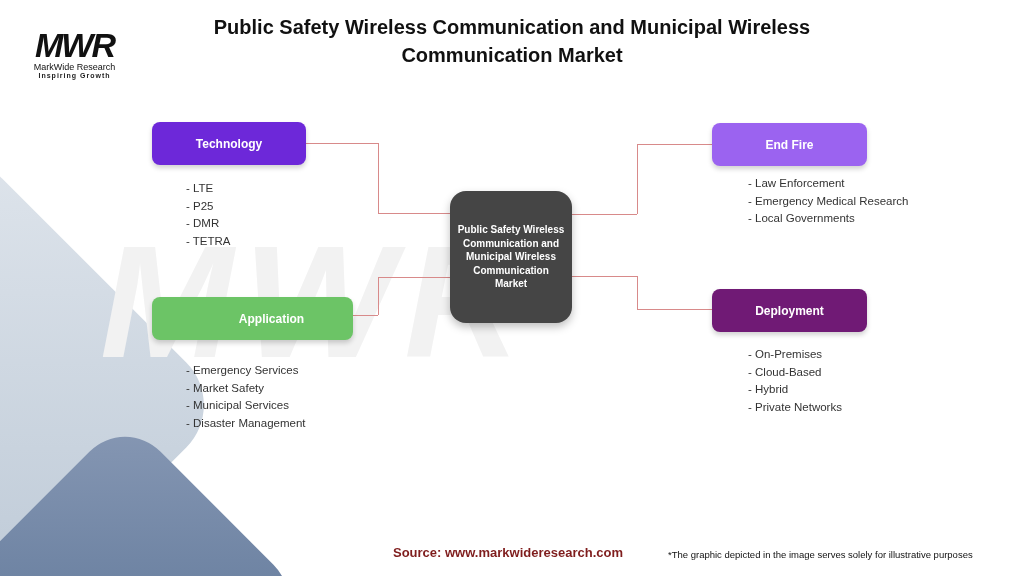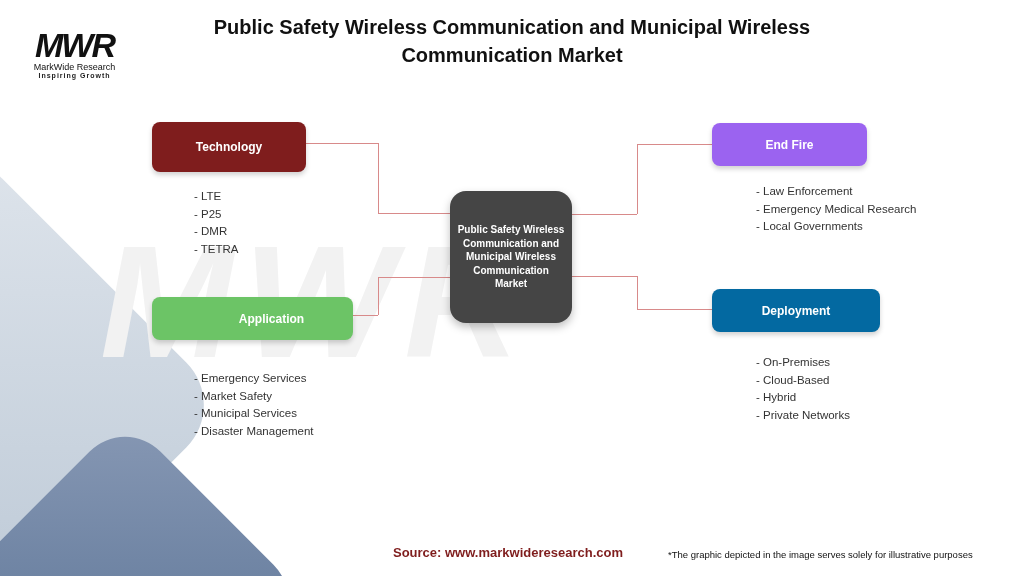--- a/index.html
+++ b/index.html
@@ -7,26 +7,26 @@
   .bg-shape { position:absolute; border-radius:60px; transform:rotate(45deg); }
   .bg1 { left:-230px; top:215px; width:380px; height:380px; background:linear-gradient(135deg,#dfe5ec,#b9c6d4); }
   .bg2 { left:-5px; top:470px; width:260px; height:260px; background:linear-gradient(135deg,#8798b4,#4f6a8e); border-radius:50px; }
   .watermark { position:absolute; left:100px; top:210px; font-size:160px; font-weight:bold; color:#f2f2f2; letter-spacing:10px; font-style:italic; }
   .logo { position:absolute; left:22px; top:28px; width:105px; text-align:center; }
   .logo-mark { font-size:34px; font-weight:900; font-style:italic; letter-spacing:-2px; color:#111; line-height:34px; }
   .logo-name { font-size:9px; font-weight:normal; color:#111; white-space:nowrap; }
   .logo-tag { font-size:7px; font-weight:bold; color:#222; letter-spacing:1px; white-space:nowrap; }
   .title { position:absolute; left:190px; top:13px; width:644px; text-align:center; font-size:20px; font-weight:bold; color:#111; line-height:28px; }
   .box { position:absolute; border-radius:8px; color:#fff; font-weight:bold; font-size:12px; display:flex; align-items:center; justify-content:center; box-shadow:0 3px 5px rgba(0,0,0,0.18); }
-  .tech { left:152px; top:122px; width:154px; height:50px; background:#7f1d1d; }
+  .tech { left:152px; top:122px; width:154px; height:43px; background:#6d28d9; }
   .app { left:152px; top:297px; width:163px; height:43px; background:#6cc466;padding-left:38px; }
   .user { left:712px; top:123px; width:155px; height:43px; background:#9b63f0; }
-  .deploy { left:712px; top:289px; width:168px; height:43px; background:#0369a1; }
+  .deploy { left:712px; top:289px; width:155px; height:43px; background:#701a75; }
   .center { position:absolute; left:450px; top:191px; width:122px; height:132px; background:#454545; border-radius:16px; color:#fff; font-size:10px; font-weight:bold; text-align:center; display:flex; align-items:center; justify-content:center; line-height:13.5px; box-shadow:0 4px 8px rgba(0,0,0,0.25); padding:0 6px; box-sizing:border-box; }
-  .list { position:absolute; list-style:none; margin:12px; padding:0; font-size:11.5px; color:#333; line-height:17.5px; }
+  .list { position:absolute; list-style:none; margin:4px; padding:0; font-size:11.5px; color:#333; line-height:17.5px; }
   .l-tech { left:182px; top:176px; }
   .l-app { left:182px; top:358px; }
   .l-user { left:744px; top:171px; }
   .l-deploy { left:744px; top:342px; }
   .line { position:absolute; background:#d88a8a; }
   .source { position:absolute; left:393px; top:545px; font-size:13px; font-weight:bold; color:#7f1d1d; }
   .disclaimer { position:absolute; left:668px; top:549px; font-size:9.5px; color:#111;text-align:center; }
 </style>
 </head>
 <body>

